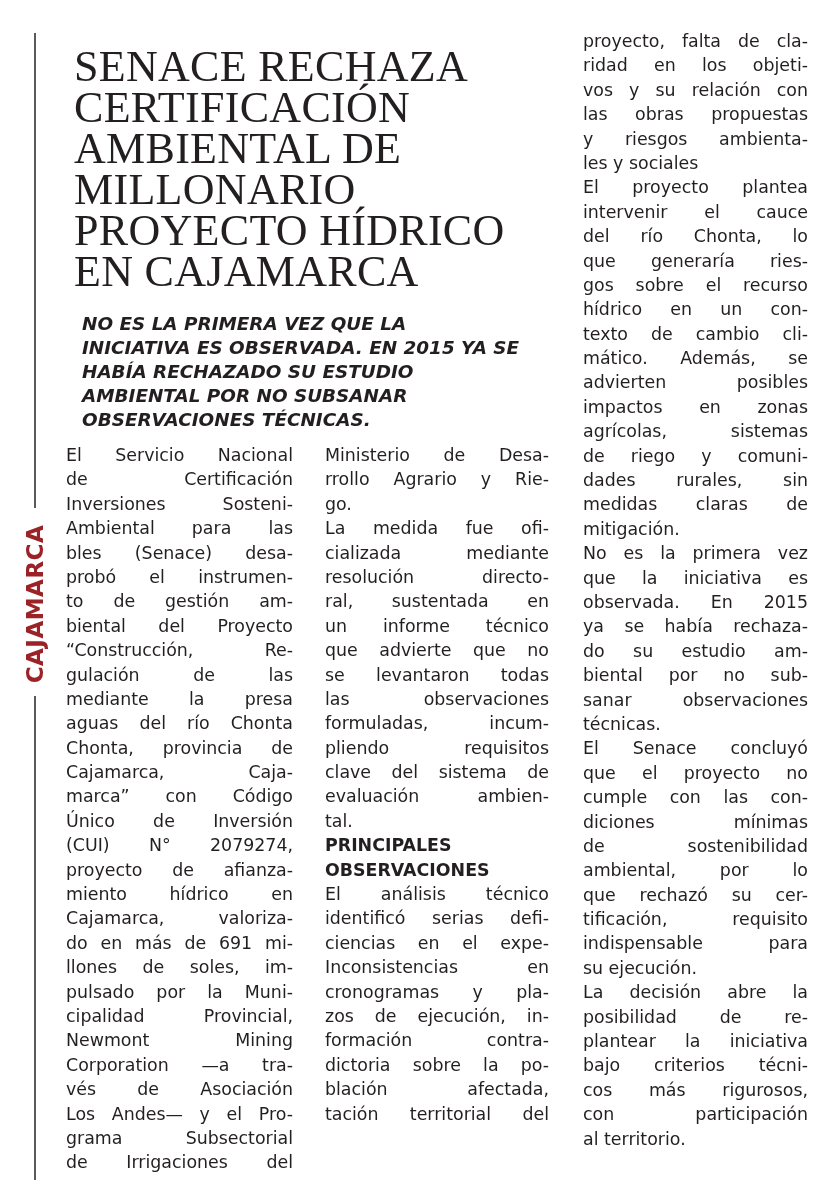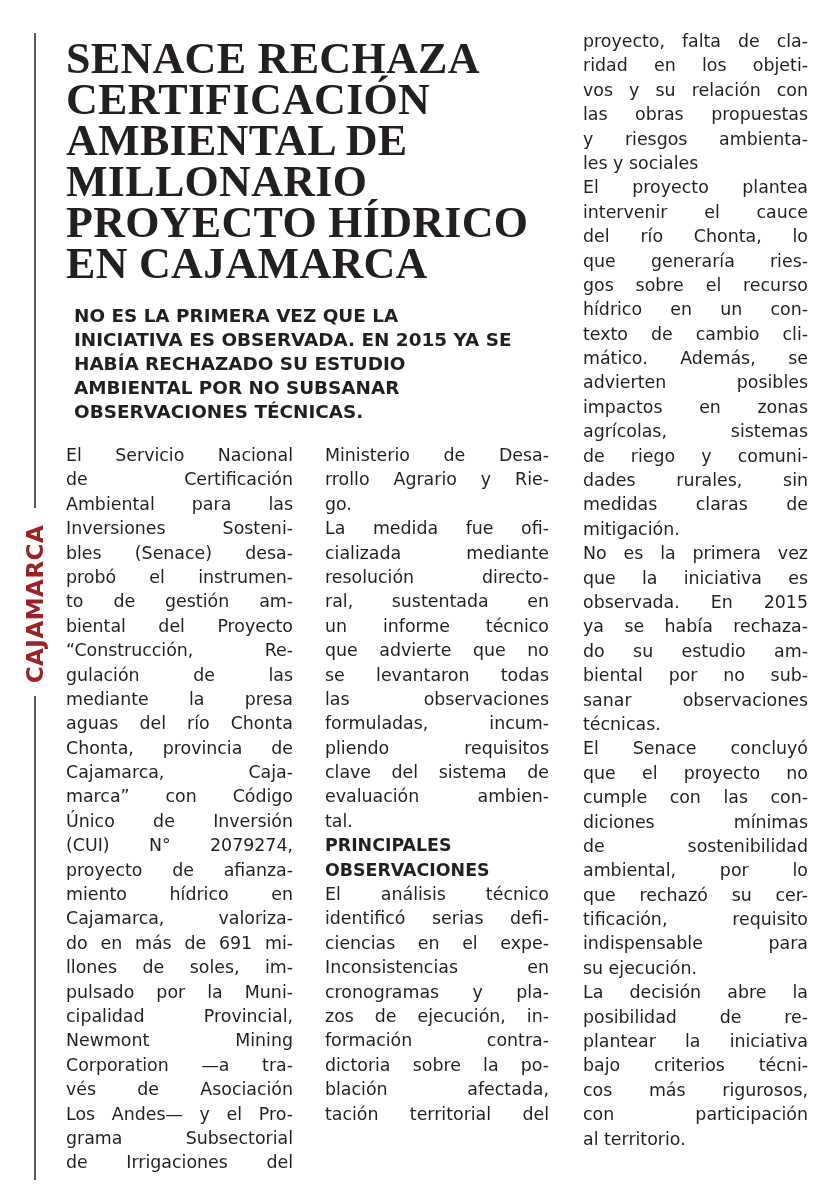--- a/index.html
+++ b/index.html
@@ -42,41 +42,42 @@
       font-size: 23px;
       letter-spacing: 0.5px;
       color: #9b2226;
     }
 
     .headline {
       position: absolute;
       left: 66px;
       top: 38px;
       width: 490px;
-      margin: 0;
+      margin: 8px;
       font-family: "Liberation Serif", serif;
-      font-weight: bold;
+      font-weight: normal;
       font-size: 44px;
       line-height: 41px;
       letter-spacing: 0.3px;
       color: #231f20;
     }
     .headline span { display: block; white-space: nowrap; }
 
     .deck {
       position: absolute;
       left: 66px;
       top: 296px;
       width: 500px;
-      margin: 8px;
+      margin: 16px;
       font-family: "DejaVu Sans", sans-serif;
       font-weight: bold;
       font-size: 18.4px;
       line-height: 24px;
       color: #231f20;
+      font-style: italic;
     }
     .deck span { display: block; white-space: nowrap; }
 
     .col {
       position: absolute;
       font-family: "DejaVu Sans", sans-serif;
       font-size: 17.4px;
       line-height: 24.4px;
       color: #231f20;
     }
@@ -127,22 +128,22 @@
   <span>NO ES LA PRIMERA VEZ QUE LA</span>
   <span>INICIATIVA ES OBSERVADA. EN 2015 YA SE</span>
   <span>HABÍA RECHAZADO SU ESTUDIO</span>
   <span>AMBIENTAL POR NO SUBSANAR</span>
   <span>OBSERVACIONES TÉCNICAS.</span>
 </p>
 
 <div class="col col-1">
     <span class="line">El Servicio Nacional</span>
     <span class="line">de Certificación</span>
+    <span class="line">Inversiones Sosteni-</span>
     <span class="line">Ambiental para las</span>
-    <span class="line">Inversiones Sosteni-</span>
     <span class="line">bles (Senace) desa-</span>
     <span class="line">probó el instrumen-</span>
     <span class="line">to de gestión am-</span>
     <span class="line">biental del Proyecto</span>
     <span class="line">“Construcción, Re-</span>
     <span class="line">gulación de las</span>
     <span class="line">mediante la presa</span>
     <span class="line">aguas del río Chonta</span>
     <span class="line">Chonta, provincia de</span>
     <span class="line">Cajamarca, Caja-</span>

